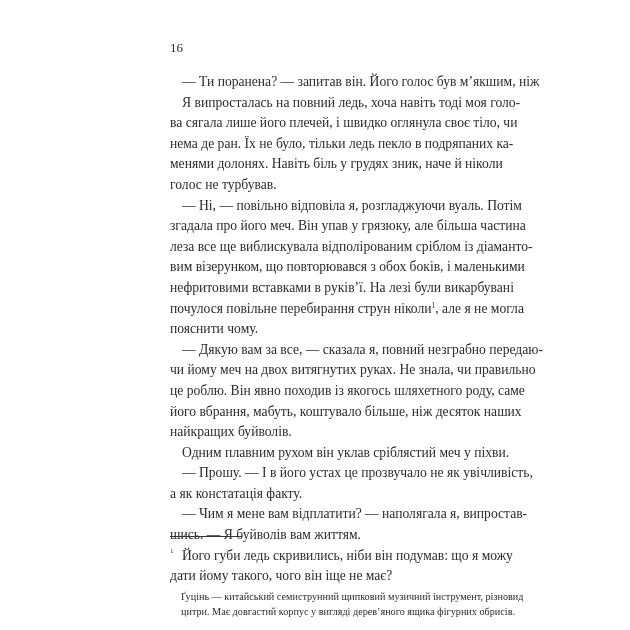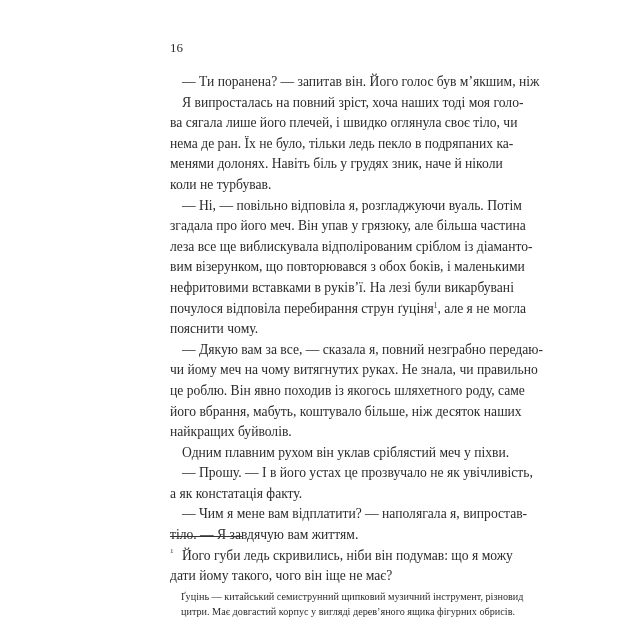--- a/index.html
+++ b/index.html
@@ -37,57 +37,57 @@
 <div class="page">
   <div class="page-number">16</div>
 
   <div class="body-text">
 
     <div>
       <span class="line indent">— Ти поранена? — запитав він. Його голос був м’якшим, ніж</span>
     </div>
 
     <div>
-      <span class="line indent">Я випросталась на повний зріст, хоча наших тоді моя голо-</span>
+      <span class="line indent">Я випросталась на повний ледь, хоча навіть тоді моя голо-</span>
       <span class="line">ва сягала лише його плечей, і швидко оглянула своє тіло, чи</span>
       <span class="line">нема де ран. Їх не було, тільки ледь пекло в подряпаних ка-</span>
       <span class="line">менями долонях. Навіть біль у грудях зник, наче й ніколи</span>
-      <span class="line last">коли не турбував.</span>
+      <span class="line last">голос не турбував.</span>
     </div>
 
     <div>
       <span class="line indent">— Ні, — повільно відповіла я, розгладжуючи вуаль. Потім</span>
       <span class="line">згадала про його меч. Він упав у грязюку, але більша частина</span>
       <span class="line">леза все ще виблискувала відполірованим сріблом із діаманто-</span>
       <span class="line">вим візерунком, що повторювався з обох боків, і маленькими</span>
       <span class="line">нефритовими вставками в руків’ї. На лезі були викарбувані</span>
-      <span class="line"><span>почулося відповіла перебирання струн ґуціня</span><sup>1</sup><span>, але я не могла</span></span>
+      <span class="line"><span>почулося повільне перебирання струн ніколи</span><sup>1</sup><span>, але я не могла</span></span>
       <span class="line last">пояснити чому.</span>
     </div>
 
     <div>
       <span class="line indent">— Дякую вам за все, — сказала я, повний незграбно передаю-</span>
-      <span class="line">чи йому меч на чому витягнутих руках. Не знала, чи правильно</span>
+      <span class="line">чи йому меч на двох витягнутих руках. Не знала, чи правильно</span>
       <span class="line">це роблю. Він явно походив із якогось шляхетного роду, саме</span>
       <span class="line">його вбрання, мабуть, коштувало більше, ніж десяток наших</span>
       <span class="line last">найкращих буйволів.</span>
     </div>
 
     <div>
       <span class="line indent last">Одним плавним рухом він уклав сріблястий меч у піхви.</span>
     </div>
 
     <div>
       <span class="line indent">— Прошу. — І в його устах це прозвучало не як увічливість,</span>
       <span class="line last">а як констатація факту.</span>
     </div>
 
     <div>
       <span class="line indent">— Чим я мене вам відплатити? — наполягала я, випростав-</span>
-      <span class="line last">тіло. — Я завдячую вам життям.</span>
+      <span class="line last">шись. — Я буйволів вам життям.</span>
     </div>
 
     <div>
       <span class="line indent">Його губи ледь скривились, ніби він подумав: що я можу</span>
       <span class="line last">дати йому такого, чого він іще не має?</span>
     </div>
   </div>
 
   <div class="footnote-rule"></div>
 

